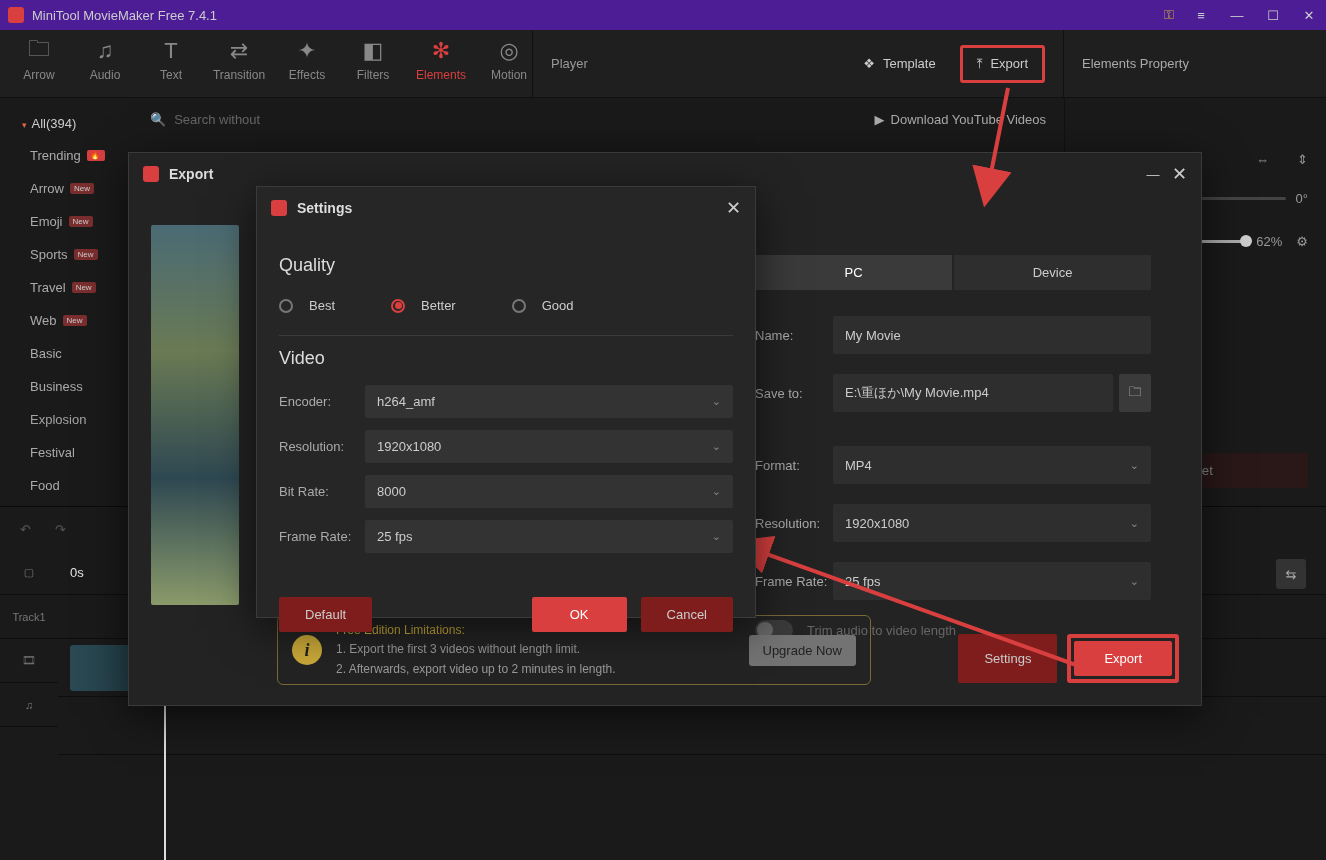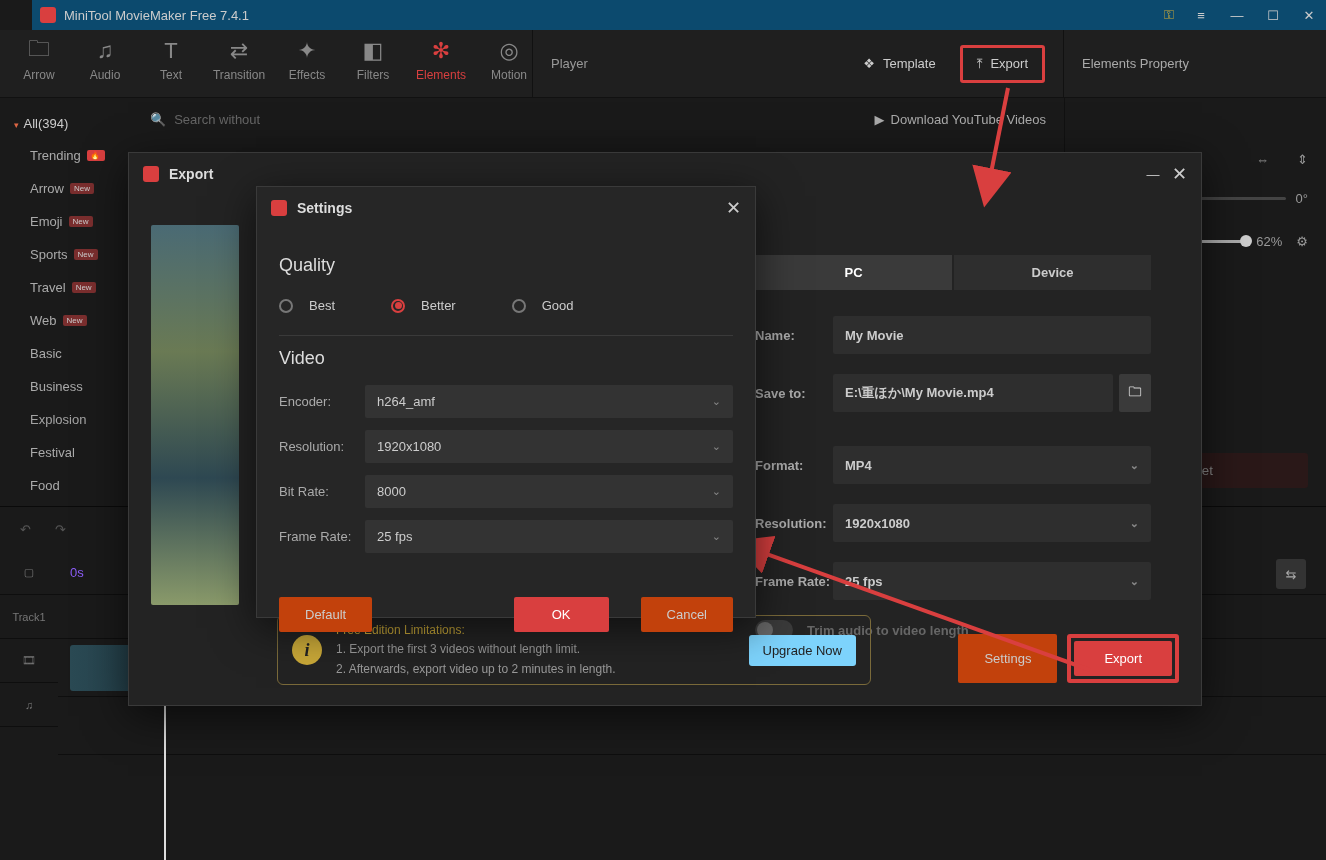--- a/index.html
+++ b/index.html
@@ -1,39 +1,39 @@
 <!DOCTYPE html>
 <html><head>
 <meta charset="utf-8">
 <style>
 * { margin: 0; padding: 0; box-sizing: border-box; font-family: -apple-system, "Segoe UI", Arial, sans-serif; }
 body { background: #1a1a1a; color: #999; width: 1326px; height: 860px; overflow: hidden; position: relative; font-size: 13px; }
 
-.titlebar { height: 30px; background: #0c4a6e; display: flex; align-items: center; padding: 0 8px; margin-left: 32px; }
+.titlebar { height: 30px; background: #4c1d95; display: flex; align-items: center; padding: 0 8px; }
 .titlebar .logo { width: 16px; height: 16px; background: #d93f3f; border-radius: 3px; margin-right: 8px; }
 .titlebar .title { color: #ccc; font-size: 13px; flex: 1; }
 .titlebar .win-controls { display: flex; gap: 18px; align-items: center; }
 .titlebar .key-icon { color: #caa838; }
 .titlebar .ctl { width: 18px; height: 18px; display: flex; align-items: center; justify-content: center; color: #ccc; }
 
 .toolbar { height: 68px; display: flex; background: #1f1f1f; border-bottom: 1px solid #111; }
 .toolbar-left { width: 532px; display: flex; padding: 8px 0 0 16px; gap: 20px; }
 .tool-btn { display: flex; flex-direction: column; align-items: center; gap: 4px; color: #888; width: 50px; cursor: pointer; }
 .tool-btn.active { color: #d93f3f; }
 .tool-btn .icon { font-size: 22px; height: 26px; display: flex; align-items: center; }
 .tool-btn .label { font-size: 12px; }
 .player-header { flex: 1; display: flex; align-items: center; padding: 0 18px; justify-content: space-between; border-left: 1px solid #111; border-right: 1px solid #111; }
 .player-header .ph-right { display: flex; gap: 14px; align-items: center; }
 .template-btn, .export-btn { display: flex; align-items: center; gap: 8px; color: #ccc; cursor: pointer; padding: 6px 10px; }
 .export-btn { border: 3px solid #d93f3f; padding: 8px 14px; border-radius: 3px; }
 .props-header { width: 262px; display: flex; align-items: center; padding: 0 18px; color: #aaa; }
 
 .main { display: flex; height: 408px; }
 .sidebar { width: 132px; background: #1a1a1a; padding: 10px 0; overflow: hidden; }
-.sidebar .all { padding: 8px 14px; color: #ccc; }
+.sidebar .all { padding: 8px 22px; color: #ccc; }
 .sidebar .all .tri { color: #d64; margin-right: 5px; font-size: 9px; }
 .sidebar-item { padding: 9px 10px 9px 30px; color: #aaa; font-size: 13px; cursor: pointer; display: flex; align-items: center; gap: 6px; }
 .sidebar-item.active { color: #a3a3a3; }
 .badge-new { background: #7a2e2e; color: #ccc; font-size: 8px; padding: 1px 4px; border-radius: 2px; }
 .badge-hot { background: #d93f3f; color: #fff; font-size: 8px; padding: 1px 4px; border-radius: 2px; }
 
 .content { flex: 1; position: relative; }
 .content-header { display: flex; align-items: center; padding: 8px 18px; gap: 20px; height: 42px; }
 .search { flex: 1; display: flex; align-items: center; gap: 8px; color: #666; }
 .dl-link { color: #aaa; display: flex; align-items: center; gap: 6px; }
@@ -64,61 +64,61 @@
 .modal-title .m-logo { width: 16px; height: 16px; background: #d93f3f; border-radius: 3px; }
 .modal-title .m-text { color: #ddd; font-weight: 600; flex: 1; font-size: 14px; }
 .modal-title .m-close { color: #ccc; cursor: pointer; font-size: 18px; }
 .modal-title .m-min { color: #ccc; cursor: pointer; width: 18px; text-align: center; }
 
 .export-modal { left: 128px; top: 152px; width: 1074px; height: 554px; }
 .export-body { display: flex; height: 460px; }
 .export-left { width: 130px; padding: 30px 0 0 22px; }
 .preview-thumb { width: 88px; height: 380px; background: linear-gradient(180deg, #4a6a74, #6a7a54, #2e4852, #8a9a6a); border-radius: 2px; }
 .export-mid { width: 484px; }
-.export-right { width: 432px; padding: 60px 24px 0 12px; font-weight: bold; }
+.export-right { width: 432px; padding: 60px 24px 0 12px; }
 
 .tab-row { display: flex; gap: 2px; margin-bottom: 26px; }
 .tab { flex: 1; padding: 10px; text-align: center; background: #2e2e2e; color: #ccc; cursor: pointer; }
 .tab.active { background: #3a3a3a; color: #fff; }
 .form-row { display: flex; align-items: center; margin-bottom: 20px; }
 .form-row .lbl { width: 78px; color: #aaa; font-size: 13px; }
 .form-row .inp, .form-row .sel { flex: 1; background: #2e2e2e; border: none; padding: 10px 12px; color: #ccc; font-size: 13px; height: 38px; display: flex; align-items: center; justify-content: space-between; border-radius: 2px; }
 .form-row .browse { width: 32px; height: 38px; background: #3a3a3a; margin-left: 6px; display: flex; align-items: center; justify-content: center; color: #ccc; border-radius: 2px; }
 .chev { color: #888; font-size: 11px; }
 .toggle-row { display: flex; align-items: center; gap: 14px; margin-top: 10px; }
 .toggle { width: 38px; height: 20px; background: #3a3a3a; border-radius: 10px; position: relative; }
 .toggle .knob { position: absolute; left: 2px; top: 2px; width: 16px; height: 16px; background: #666; border-radius: 50%; }
 
 .export-footer-left { position: absolute; left: 148px; bottom: 94px; display: flex; align-items: center; gap: 10px; color: #aaa; }
 .export-limits { position: absolute; left: 148px; bottom: 20px; width: 594px; height: 70px; border: 1px solid #7a6a3a; border-radius: 6px; display: flex; align-items: center; padding: 10px 14px; gap: 14px; }
 .info-icon { width: 30px; height: 30px; background: #c9a838; border-radius: 50%; color: #222; font-weight: bold; font-size: 18px; display: flex; align-items: center; justify-content: center; font-style: italic; font-family: Georgia, serif; }
 .limits-text { flex: 1; font-size: 12px; line-height: 1.6; }
 .limits-text .hdr { color: #c9a838; }
-.upgrade-btn { background: #7dd3fc; color: #222; padding: 8px 14px; border: none; border-radius: 3px; font-size: 13px; cursor: pointer; }
+.upgrade-btn { background: #737373; color: #222; padding: 8px 14px; border: none; border-radius: 3px; font-size: 13px; cursor: pointer; }
 
 .export-actions { position: absolute; right: 22px; bottom: 22px; display: flex; gap: 10px; }
 .btn { padding: 10px 26px; border: none; border-radius: 2px; font-size: 13px; cursor: pointer; }
-.btn-dark { background: #c2410c; color: #ccc; }
+.btn-dark { background: #7f1d1d; color: #ccc; }
 .btn-red { background: #d93f3f; color: #fff; }
 .export-highlight { border: 4px solid #d93f3f; padding: 3px; border-radius: 3px; }
 
 .settings-modal { left: 256px; top: 186px; width: 500px; height: 432px; background: #262626; z-index: 10; }
 .settings-body { padding: 14px 22px; }
 .section-hdr { color: #ddd; font-size: 18px; margin: 12px 0 16px; }
 .radio-row { display: flex; gap: 56px; padding: 6px 0 18px; align-items: center; }
 .radio-opt { display: flex; align-items: center; gap: 16px; color: #ccc; font-size: 13px; cursor: pointer; }
 .radio { width: 14px; height: 14px; border: 2px solid #777; border-radius: 50%; display: flex; align-items: center; justify-content: center; }
 .radio.checked { border-color: #d93f3f; }
 .radio.checked .dot { width: 7px; height: 7px; background: #d93f3f; border-radius: 50%; }
 .hr { height: 1px; background: #3a3a3a; margin: 4px 0 12px; }
 .s-row { display: flex; align-items: center; margin-bottom: 12px; }
 .s-row .lbl { width: 86px; color: #aaa; font-size: 13px; }
 .s-row .sel { flex: 1; background: #333; padding: 9px 12px; color: #ccc; display: flex; justify-content: space-between; align-items: center; border-radius: 2px; }
 .settings-footer { display: flex; justify-content: space-between; padding: 18px 22px 0; }
-.settings-footer .right { display: flex; gap: 32px; }
+.settings-footer .right { display: flex; gap: 14px; }
 
 
 .arrow { position: absolute; pointer-events: none; }
 .arrow svg { overflow: visible; }
 </style>
 </head>
 <body>
 
 <div class="titlebar">
   <div class="logo"></div>
@@ -250,21 +250,21 @@
   </div>
   <div class="tl-body">
     <div class="tl-tracks">
       <div class="tl-track-label">▢</div>
       <div class="tl-track-label">Track1</div>
       <div class="tl-track-label">🎞</div>
       <div class="tl-track-label">♫</div>
     </div>
     <div class="tl-content">
       <div class="track-row" style="height:44px">
-          <span style="color:#8b5cf6">0s</span>
+          <span style="color:#e5e5e5">0s</span>
         </div>
       <div class="track-row" style="height:44px"></div>
       <div class="track-row">
           <div class="clip"></div>
         </div>
       <div class="track-row"></div>
       <div class="playhead">
           <div class="marker">↕</div>
         </div>
       <div class="swap-btn">⇆</div>

